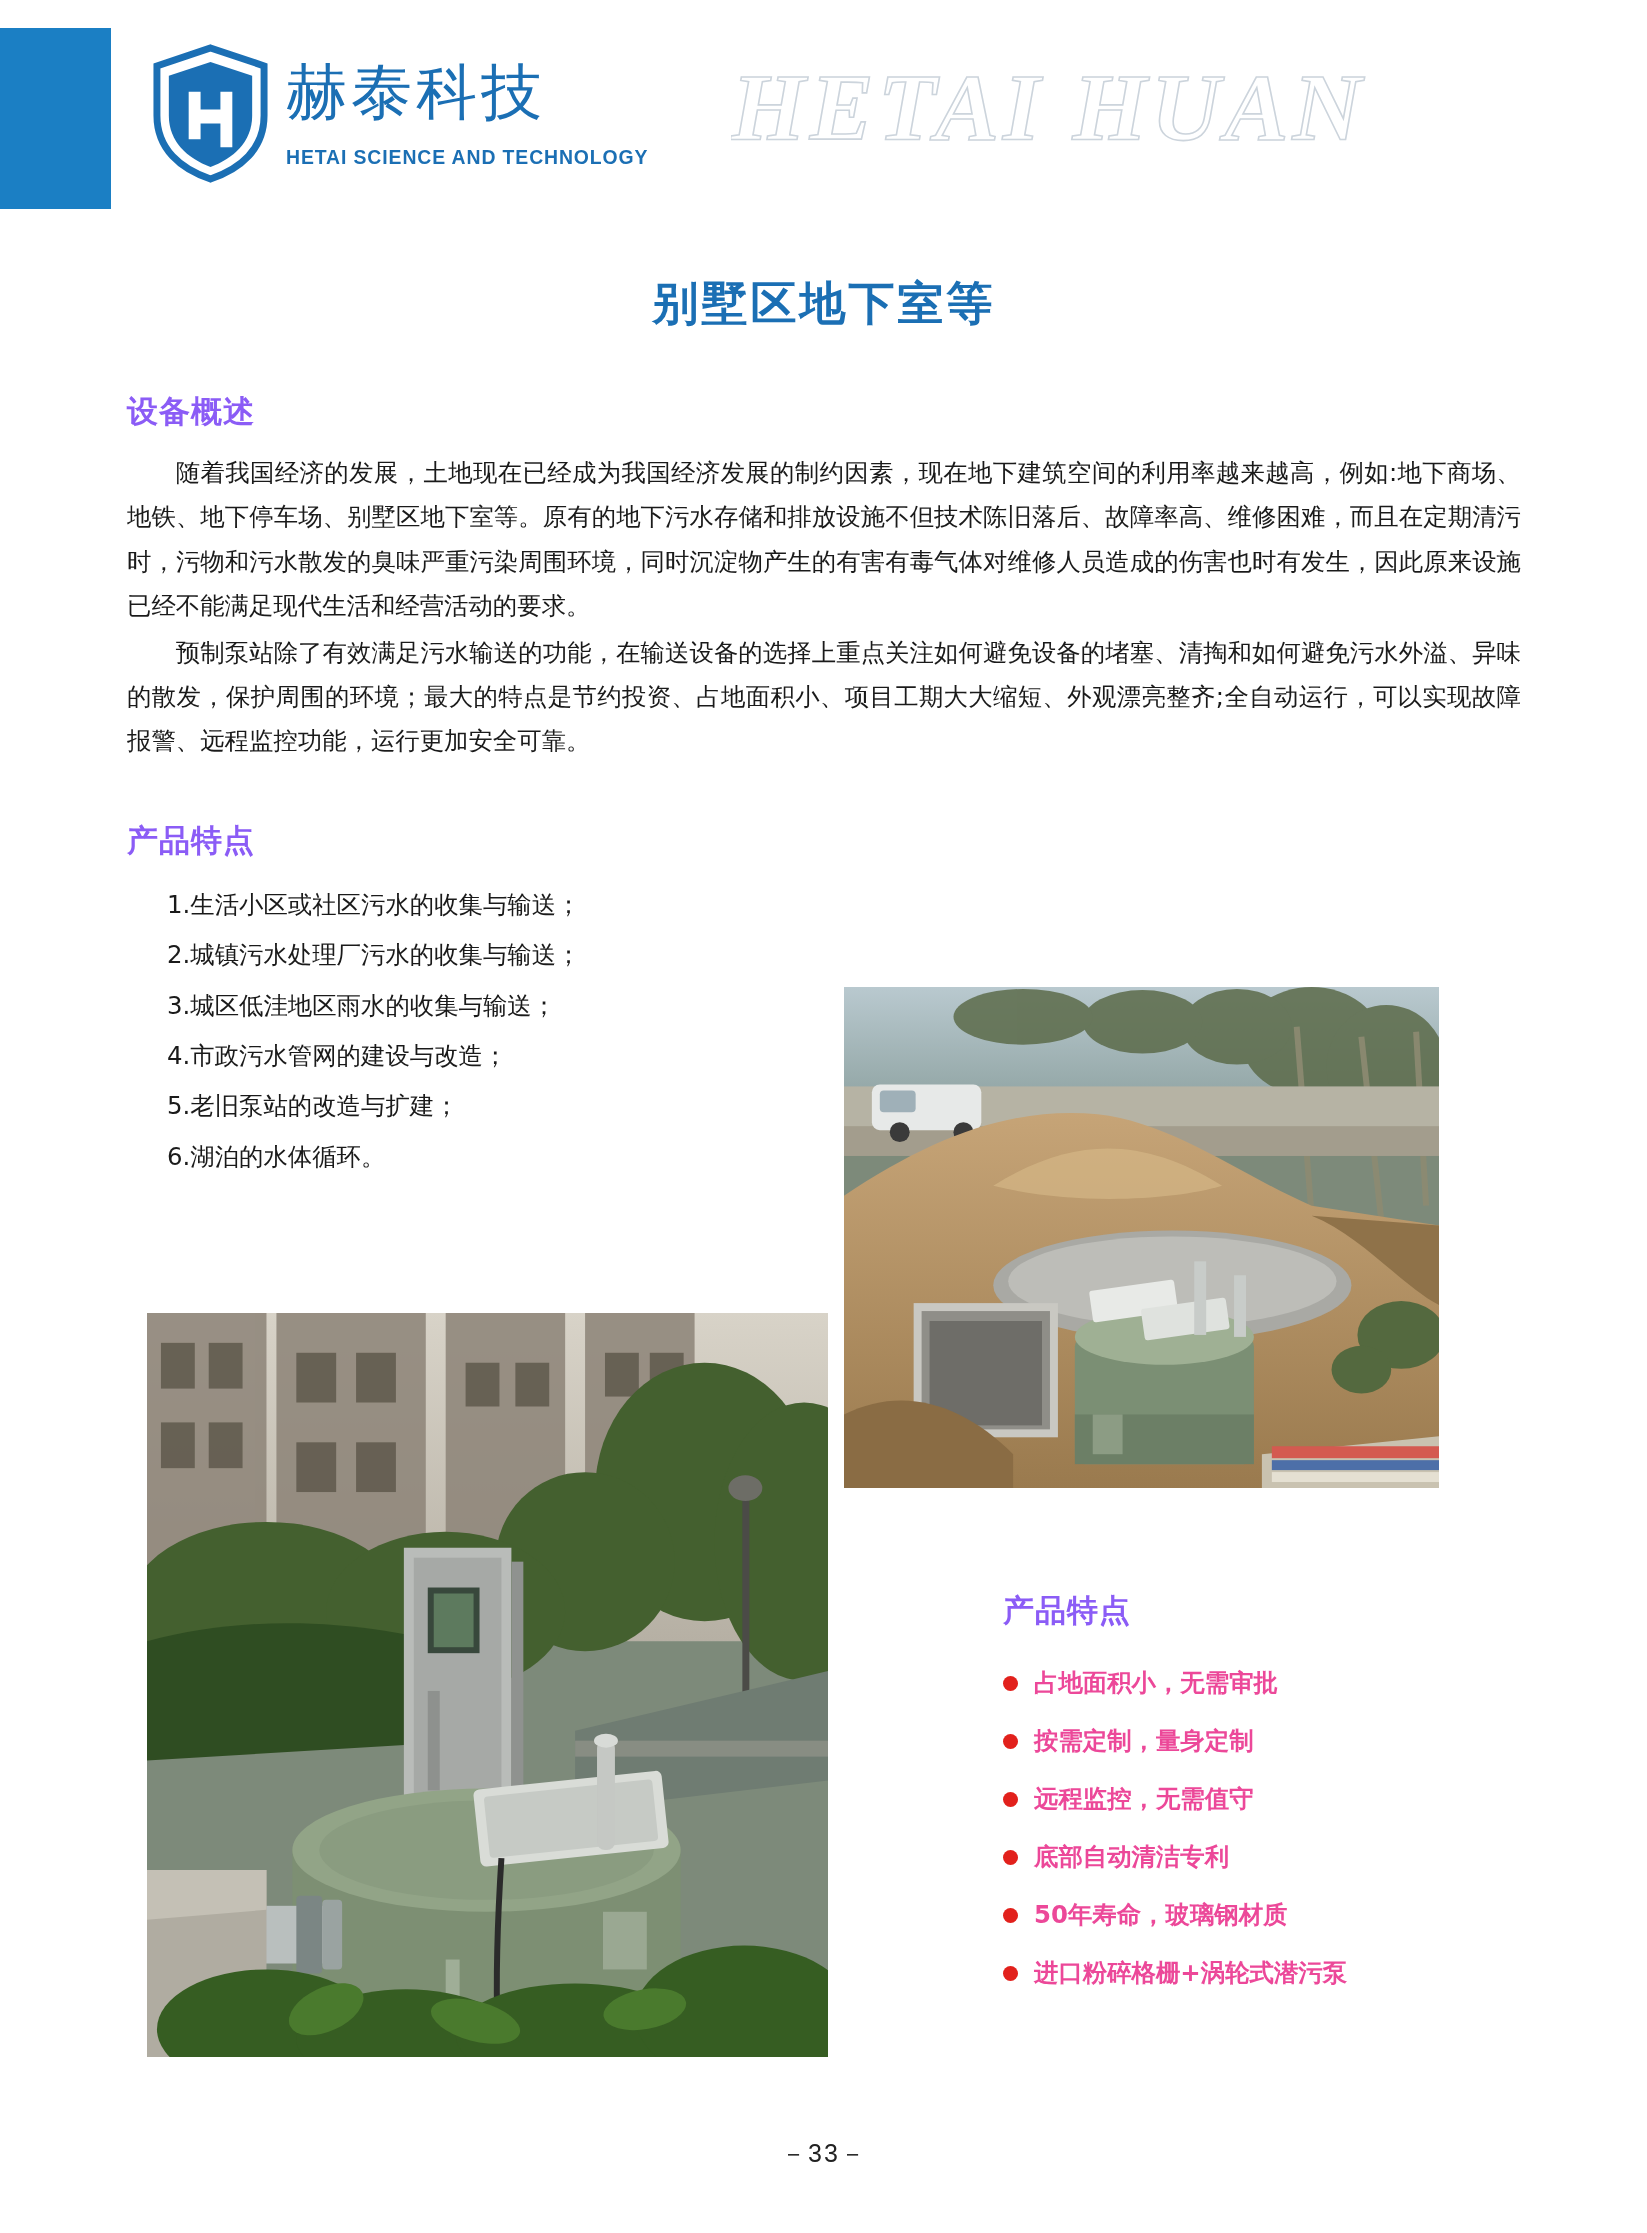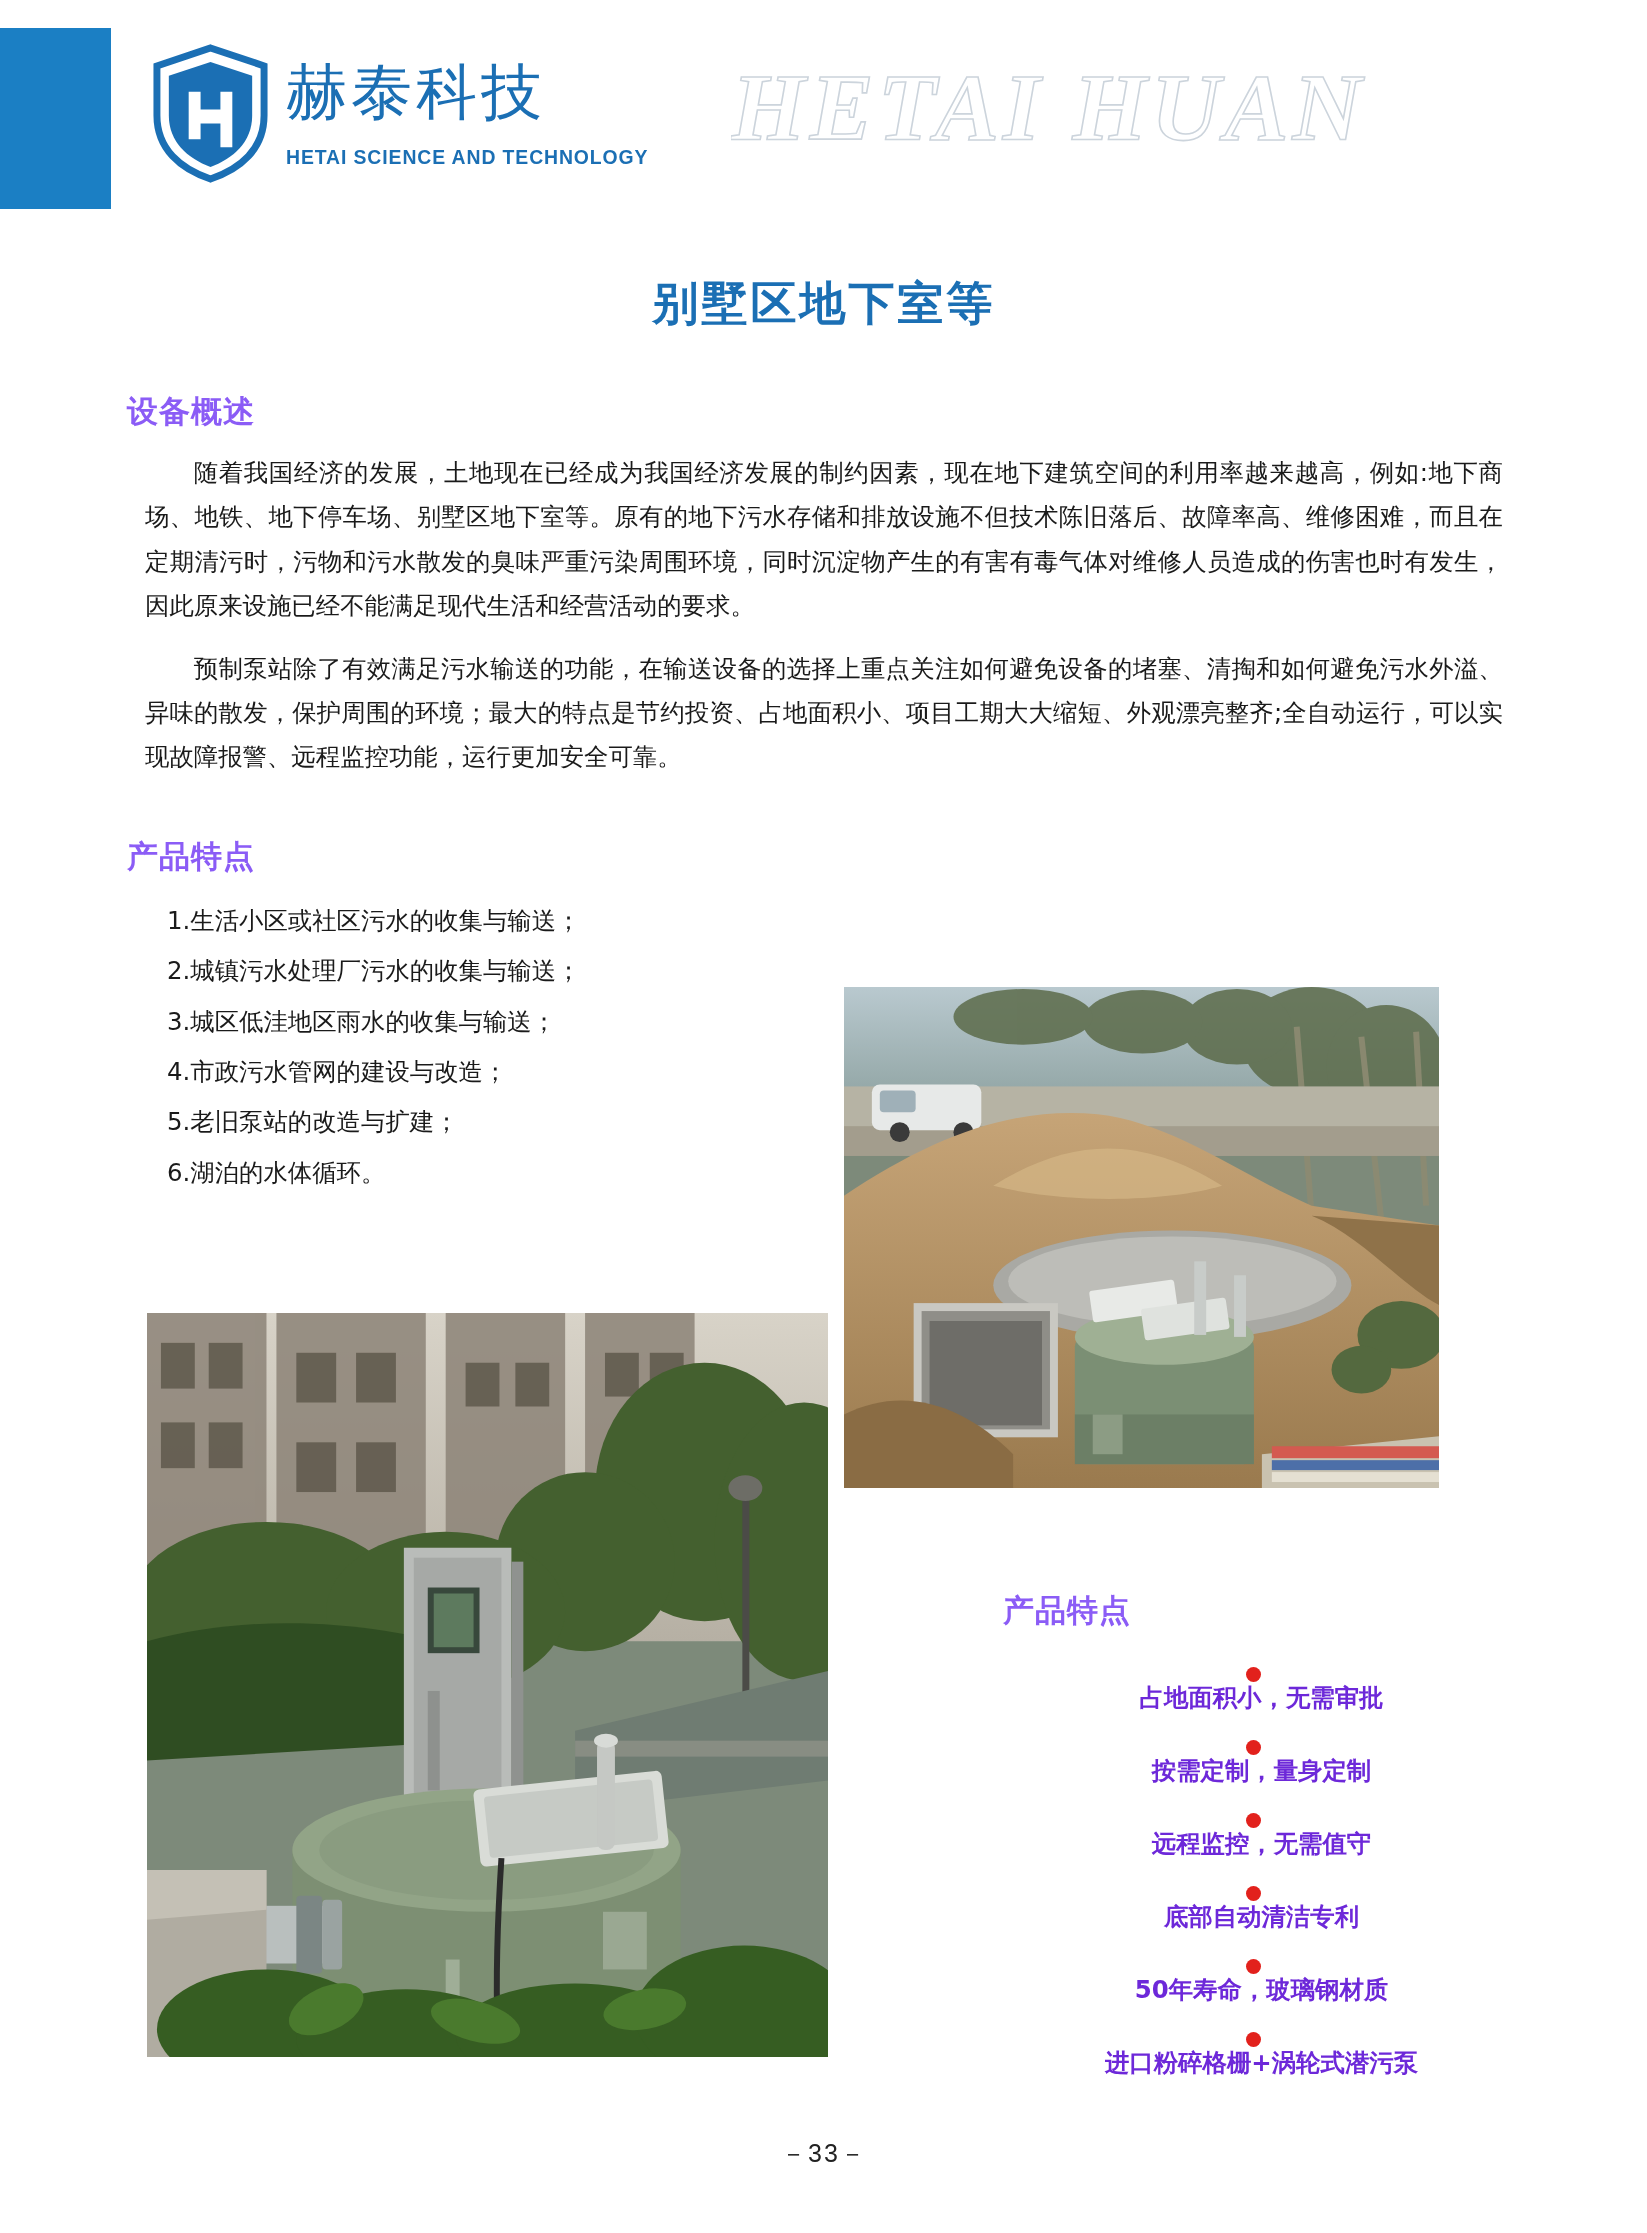--- a/index.html
+++ b/index.html
@@ -108,21 +108,21 @@
     margin-top: 56px;
     margin-bottom: 18px;
   }
   .para {
     font-family: "DejaVu Sans", sans-serif;
     font-size: 24.4px;
     line-height: 1.82;
     color: #1a1a1a;
     text-align: justify;
     text-indent: 2em;
-    margin: 18px;
+    margin: 0;
   }
   .para + .para { margin-top: 2px; }
 
   .range-list {
     list-style: none;
     margin: 14px 0 0 0;
     padding: 0 0 0 40px;
   }
   .range-list li {
     font-family: "DejaVu Sans", sans-serif;
@@ -163,23 +163,22 @@
     list-style: none;
     margin: 0;
     padding: 0;
   }
   .feature-list li {
     display: flex;
     align-items: center;
     font-family: "DejaVu Sans", sans-serif;
     font-size: 24.4px;
     font-weight: bold;
-    color: #6d28d9;
+    color: #ec4899;
     padding: 13px 0;
-    flex-direction: column;
   }
   .bullet {
     width: 15px;
     height: 15px;
     border-radius: 50%;
     background: #e2211c;
     margin-right: 16px;
     flex: 0 0 auto;
   }
 

